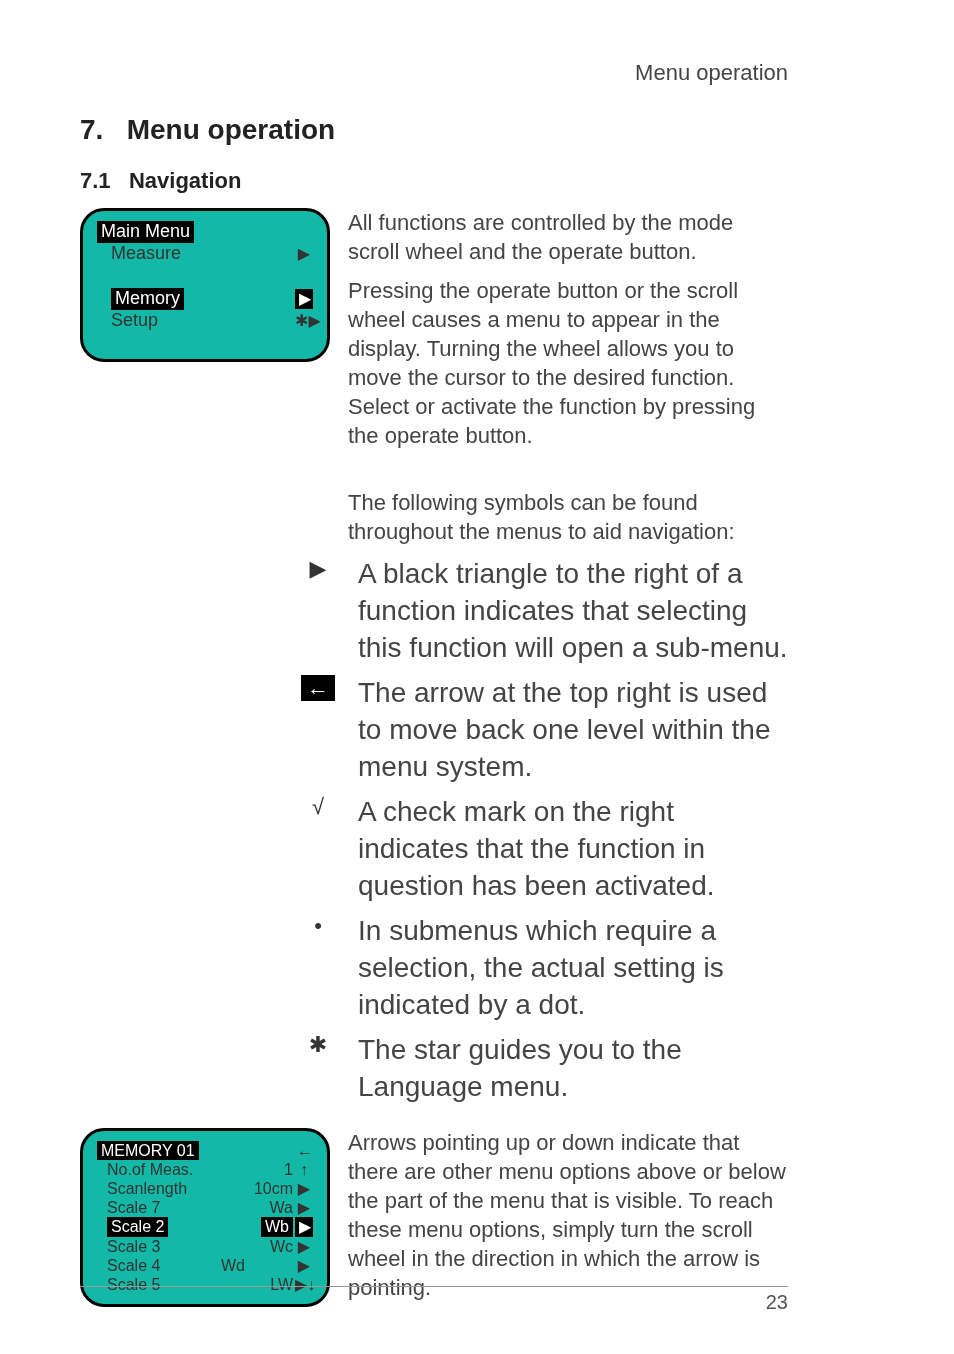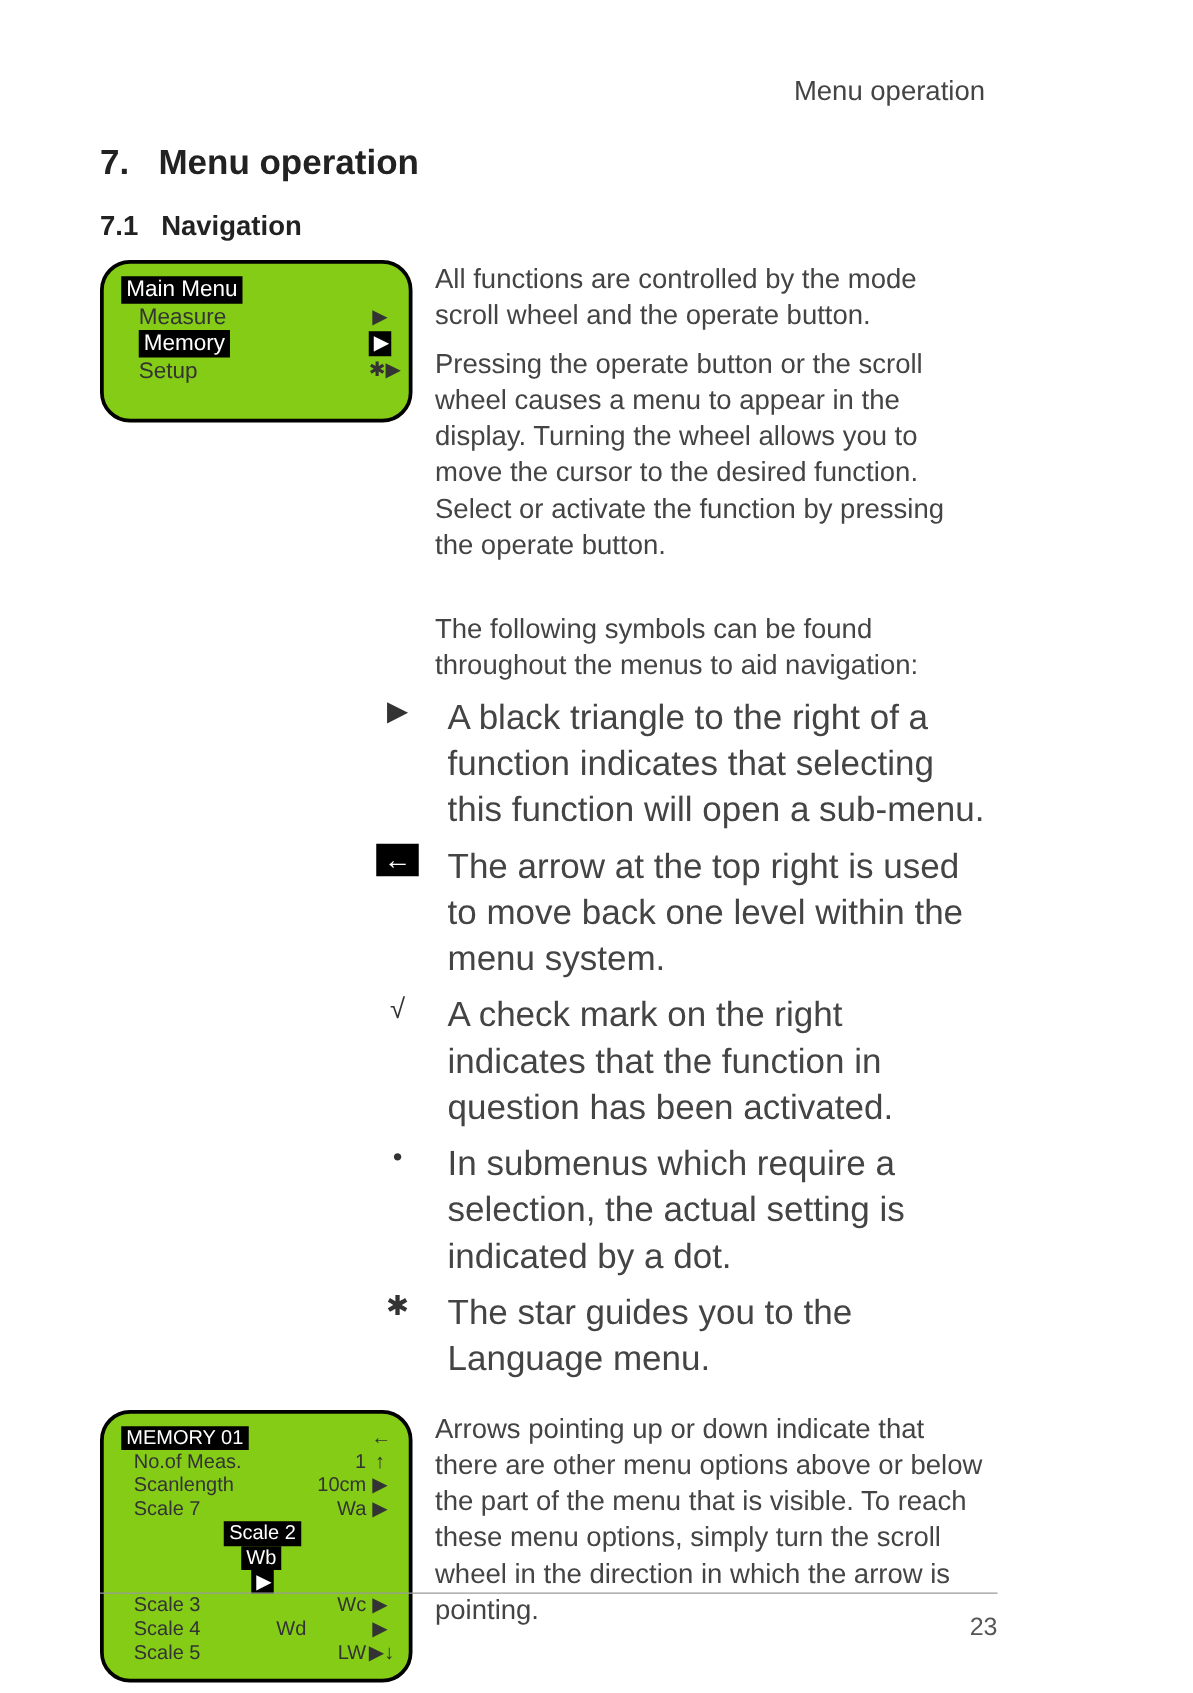--- a/index.html
+++ b/index.html
@@ -3,36 +3,36 @@
 <meta charset="utf-8">
 <style>
   * { box-sizing: border-box; margin: 0; padding: 0; }
   html, body { width: 954px; height: 1354px; font-family: Arial, Helvetica, sans-serif; color: #333; background: #fff; }
   .page { position: relative; width: 858px; height: 1354px; padding: 60px 70px 40px 80px; display: flex; flex-direction: column; }
   .header-row { font-size: 22px; color: #444; text-align: right; margin-bottom: 28px; }
   .h1 { font-size: 28px; font-weight: bold; color: #222; margin-bottom: 22px; }
   .h2 { font-size: 22px; font-weight: bold; color: #222; margin-bottom: 14px; }
   .section-1 { display: flex; gap: 18px; margin-bottom: 28px; }
   .lcd-col { width: 250px; flex-shrink: 0; }
-  .lcd { border: 3px solid #000; border-radius: 24px; padding: 10px 14px 28px 14px; font-family: Arial, sans-serif; font-size: 18px; line-height: 1.2; background: #84cc16; }
+  .lcd { border: 3px solid #000; border-radius: 24px; padding: 10px 14px 28px 14px; font-family: Arial, sans-serif; font-size: 18px; line-height: 1.2; background: #14b8a6; }
   .lcd-row { display: flex; align-items: center; }
   .lcd-label { flex: 1; white-space: nowrap; }
   .lcd-val { white-space: nowrap; text-align: right; padding-right: 2px; }
   .lcd-arrow { font-size: 16px; width: 18px; text-align: center; }
   .inv { background: #000; color: #fff; display: inline-block; padding: 0 4px; }
   .body-col { flex: 1; font-size: 22px; line-height: 1.32; color: #444; }
   .body-col p { margin-bottom: 10px; }
   .nav-intro { font-size: 22px; line-height: 1.32; color: #444; margin-left: 268px; margin-bottom: 10px; }
   .sym-table { margin-left: 218px; }
   .sym-row { display: flex; gap: 20px; align-items: flex-start; margin-bottom: 8px; }
   .sym-cell { width: 40px; text-align: center; font-size: 22px; flex-shrink: 0; }
   .sym-desc { flex: 1; font-size: 28px; line-height: 1.32; color: #444; }
   .section-2 { display: flex; gap: 18px; margin-top: 14px; }
   .lcd2 .lcd-row { font-size: 16px; }
-  .footer { position: absolute; bottom: 40px; left: 80px; right: 60px; border-top: 1px solid #999; padding-top: 16px; text-align: right; font-size: 20px; color: #555; }
+  .footer { position: absolute; bottom: 40px; left: 80px; right: 70px; border-top: 1px solid #999; padding-top: 4px; text-align: right; font-size: 20px; color: #555; }
 </style>
 </head>
 <body>
 
 <div class="page">
   <div class="header-row">Menu operation</div>
 
   <div class="h1">
     <span>7.</span>&nbsp;&nbsp;
     <span>Menu operation</span>
@@ -46,21 +46,21 @@
   <div class="section-1">
     <div class="lcd-col">
       <div class="lcd">
         <div class="lcd-row">
           <span class="inv">Main Menu</span>
         </div>
         <div class="lcd-row" style="padding-left:14px;">
           <span class="lcd-label">Measure</span>
           <span class="lcd-arrow">▶</span>
         </div>
-        <div class="lcd-row" style="padding-left:14px;">
+        <div class="lcd-row" style="padding-left:14px;margin-top:24px;">
           <span class="lcd-label"><span class="inv">Memory</span></span>
           <span class="lcd-arrow inv">▶</span>
         </div>
         <div class="lcd-row" style="padding-left:14px;">
           <span class="lcd-label">Setup</span>
           <span class="lcd-arrow">✱▶</span>
         </div>
       </div>
     </div>
     <div class="body-col">
@@ -110,21 +110,21 @@
         <div class="lcd-row" style="padding-left:10px;">
           <span class="lcd-label">Scanlength</span>
           <span class="lcd-val">10cm</span>
           <span class="lcd-arrow">▶</span>
         </div>
         <div class="lcd-row" style="padding-left:10px;">
           <span class="lcd-label">Scale  7</span>
           <span class="lcd-val">Wa</span>
           <span class="lcd-arrow">▶</span>
         </div>
-        <div class="lcd-row" style="padding-left:10px;flex-direction:column;">
+        <div class="lcd-row" style="padding-left:10px;">
           <span class="lcd-label"><span class="inv">Scale  2</span></span>
           <span class="lcd-val"><span class="inv">Wb</span></span>
           <span class="lcd-arrow inv">▶</span>
         </div>
         <div class="lcd-row" style="padding-left:10px;">
           <span class="lcd-label">Scale  3</span>
           <span class="lcd-val">Wc</span>
           <span class="lcd-arrow">▶</span>
         </div>
         <div class="lcd-row" style="padding-left:10px;gap:48px;">

